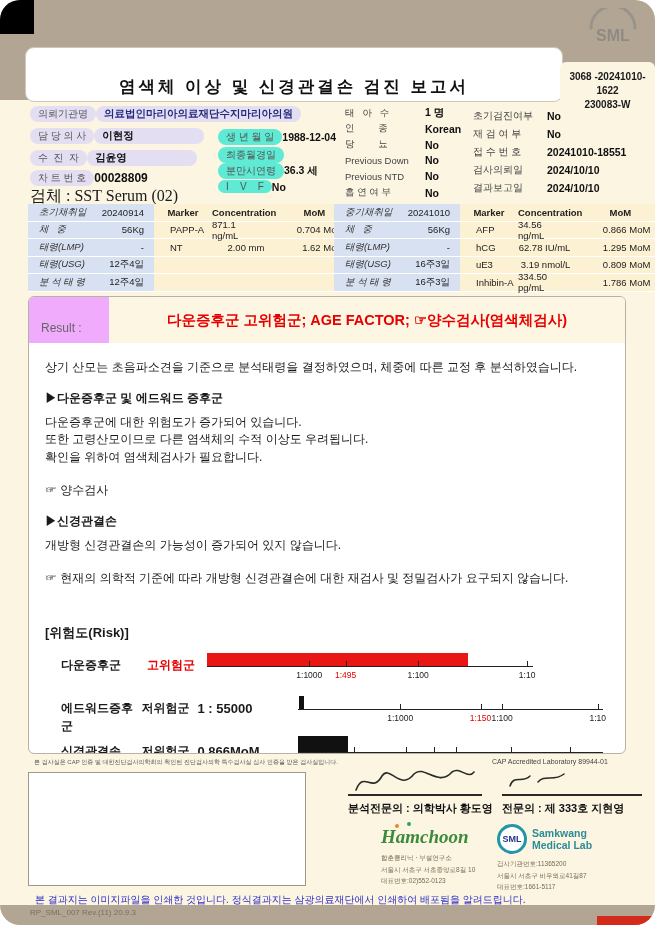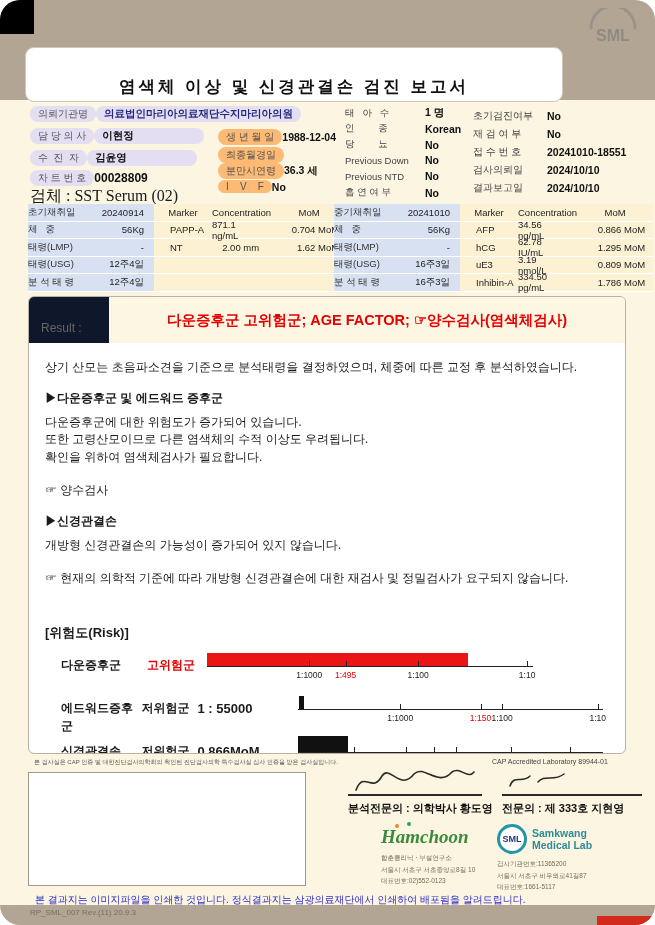--- a/index.html
+++ b/index.html
@@ -23,47 +23,47 @@
     border-radius:6px 6px 0 0; text-align:center; padding-top:8px; }
   .report-nos div { font-size:10px; font-weight:800; color:#1a1a1a; line-height:1.4; }
 
   
   .sml-top { position:absolute; left:585px; top:8px; width:56px; height:40px; }
 
   
   .irow { position:absolute; display:flex; align-items:center; }
   .pill { border-radius:9px; padding:1px 8px; }
   .lav { background:#e4def3; }
-  .pink { background:#fdba74; }
+  .pink { background:#5eead4; }
   .lbl { color:#555; font-size:10px; white-space:pre; }
   .val { font-weight:700; font-size:10.5px; color:#101010; white-space:pre; }
   .navy { color:#232a7d; }
   .plain-lbl { color:#444; font-size:9.5px; white-space:pre; }
   .specimen { position:absolute; left:30px; top:186px; font-family:"Liberation Serif", serif;
     font-size:16px; color:#1a1a1a; }
 
   
   .dtable { position:absolute; top:204px; height:88px; display:flex; }
   .dt-info { display:grid; grid-template-columns:66px 60px; grid-auto-rows:17.5px; background:#d8e1f1; }
   .dt-info span { border-bottom:1px solid #fff; font-size:9.5px; display:flex; align-items:center; }
-  .dt-lbl { padding-left:0; color:#333; white-space:pre; }
+  .dt-lbl { padding-left:11px; color:#333; white-space:pre;font-style:italic; }
   .dt-val { justify-content:flex-end; padding-right:10px; color:#222; }
   .dt-markers { flex:1; display:grid; grid-auto-rows:17.5px; background:#fdf1d3; }
   .dt-markers span { border-bottom:1px solid #fff; font-size:9.5px; display:flex; align-items:center; color:#222; }
-  .m-head { font-weight:400; justify-content:center; }
+  .m-head { font-weight:700; justify-content:center; }
   .m-name { padding-left:16px; }
   .m-conc { justify-content:flex-end; padding-right:12px; }
   .m-mom { justify-content:flex-end; padding-right:8px; }
   .cols-a { grid-template-columns:58px 1fr 76px; }
 
   
   .result-box { position:absolute; left:28px; top:296px; width:598px; height:458px; background:#fff;
     border:1px solid #b5b2a6; border-radius:6px; overflow:hidden; }
   .rb-head { display:flex; height:46px; }
-  .rb-label { width:80px; background:#0f172a; display:flex; align-items:flex-end; padding:0 0 8px 12px;
+  .rb-label { width:80px; background:#f0abfc; display:flex; align-items:flex-end; padding:0 0 8px 12px;
     color:#666; font-size:12px; }
   .rb-headline { flex:1; background:#fdf6e3; display:flex; align-items:center; justify-content:center;
     color:#e60000; font-weight:800; font-size:14.5px; }
   .rb-body { padding:12px 18px 0 16px; font-size:12px; color:#1a1a1a; line-height:1.45; }
   .p-intro { margin-top:4px; }
   .p-sec { margin-top:14px; font-weight:800; }
   .p-line { margin-top:6px; }
   .p-tight { margin-top:0; }
   .p-action { margin-top:16px; }
   .p-note { margin-top:16px; }
@@ -121,20 +121,24 @@
 
   <div class="sml-top">
     <svg width="56" height="40" viewBox="0 0 56 40">
       <path d="M6 20 A 22 22 0 0 1 50 20" stroke="#98948c" fill="none" stroke-width="3" stroke-linecap="round"></path>
       <text x="28" y="33" text-anchor="middle" font-size="16" font-weight="bold" fill="#8f8b83">SML</text>
     </svg>
   </div>
 
   <div class="title-card">
     <div class="sub-title">염색체 이상 및 신경관결손 검진 보고서</div>
+  </div>
+  <div class="report-nos">
+    <div>3068 -20241010-1622</div>
+    <div>230083-W</div>
   </div>
 
   <div class="irow" style="left:30px;top:106px">
     <span class="pill lav lbl">의뢰기관명</span>
     <span class="pill lav val navy">의료법인마리아의료재단수지마리아의원</span>
   </div>
   <div class="irow" style="left:30px;top:128px">
     <span class="pill lav lbl">담 당 의 사</span>
     <span class="pill lav val" style="min-width:110px">이현정</span>
   </div>

